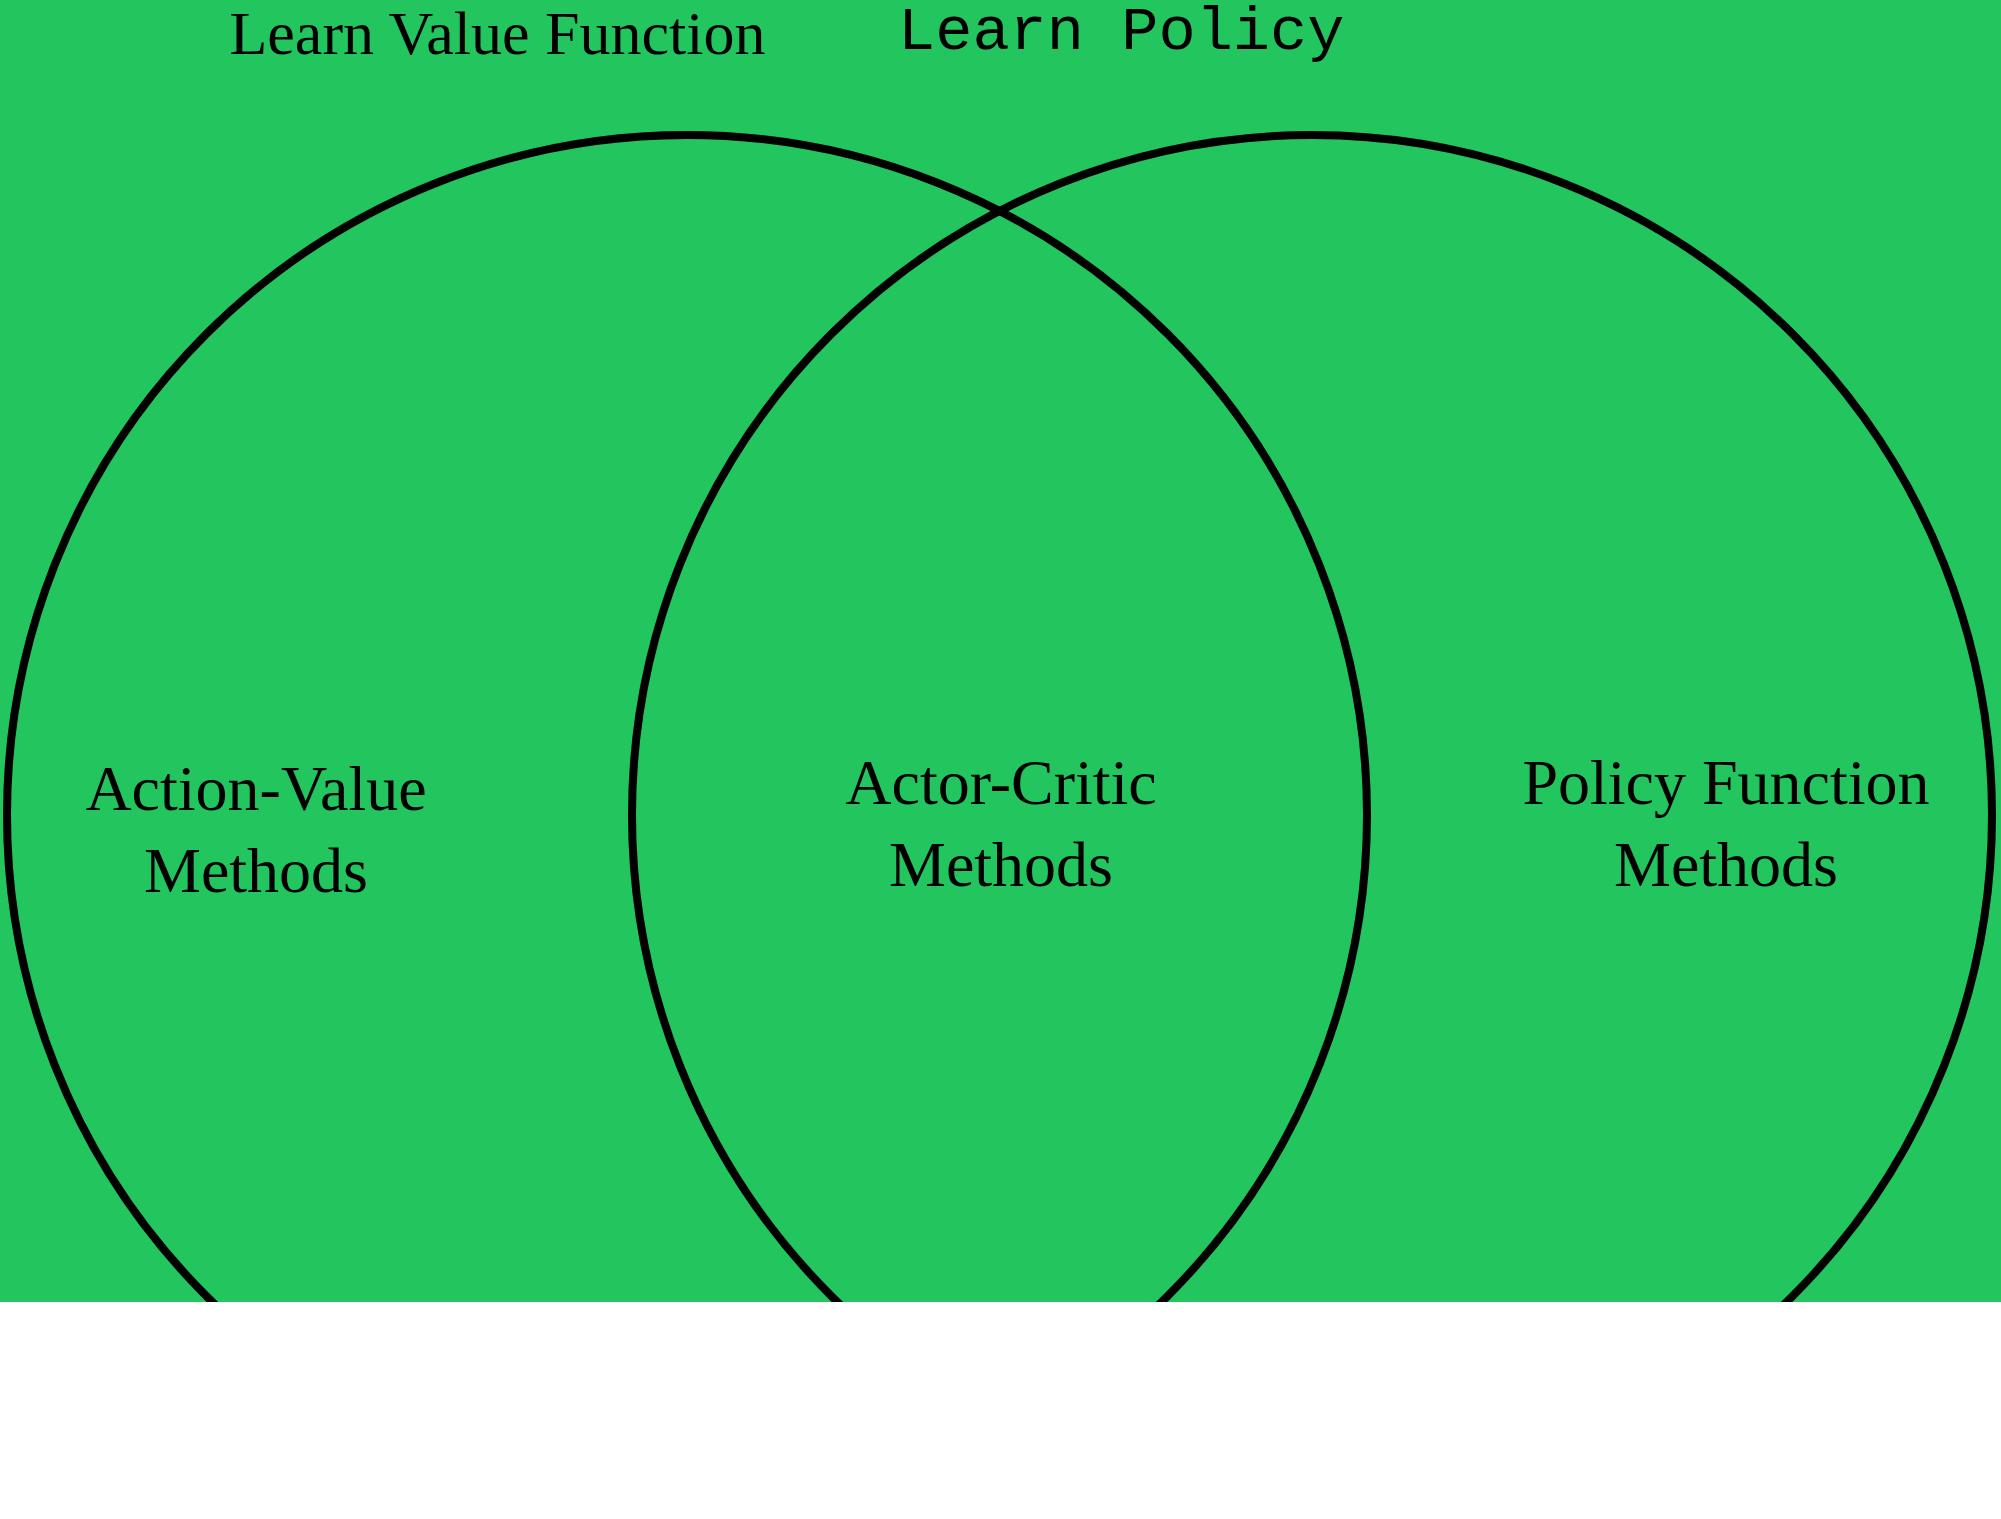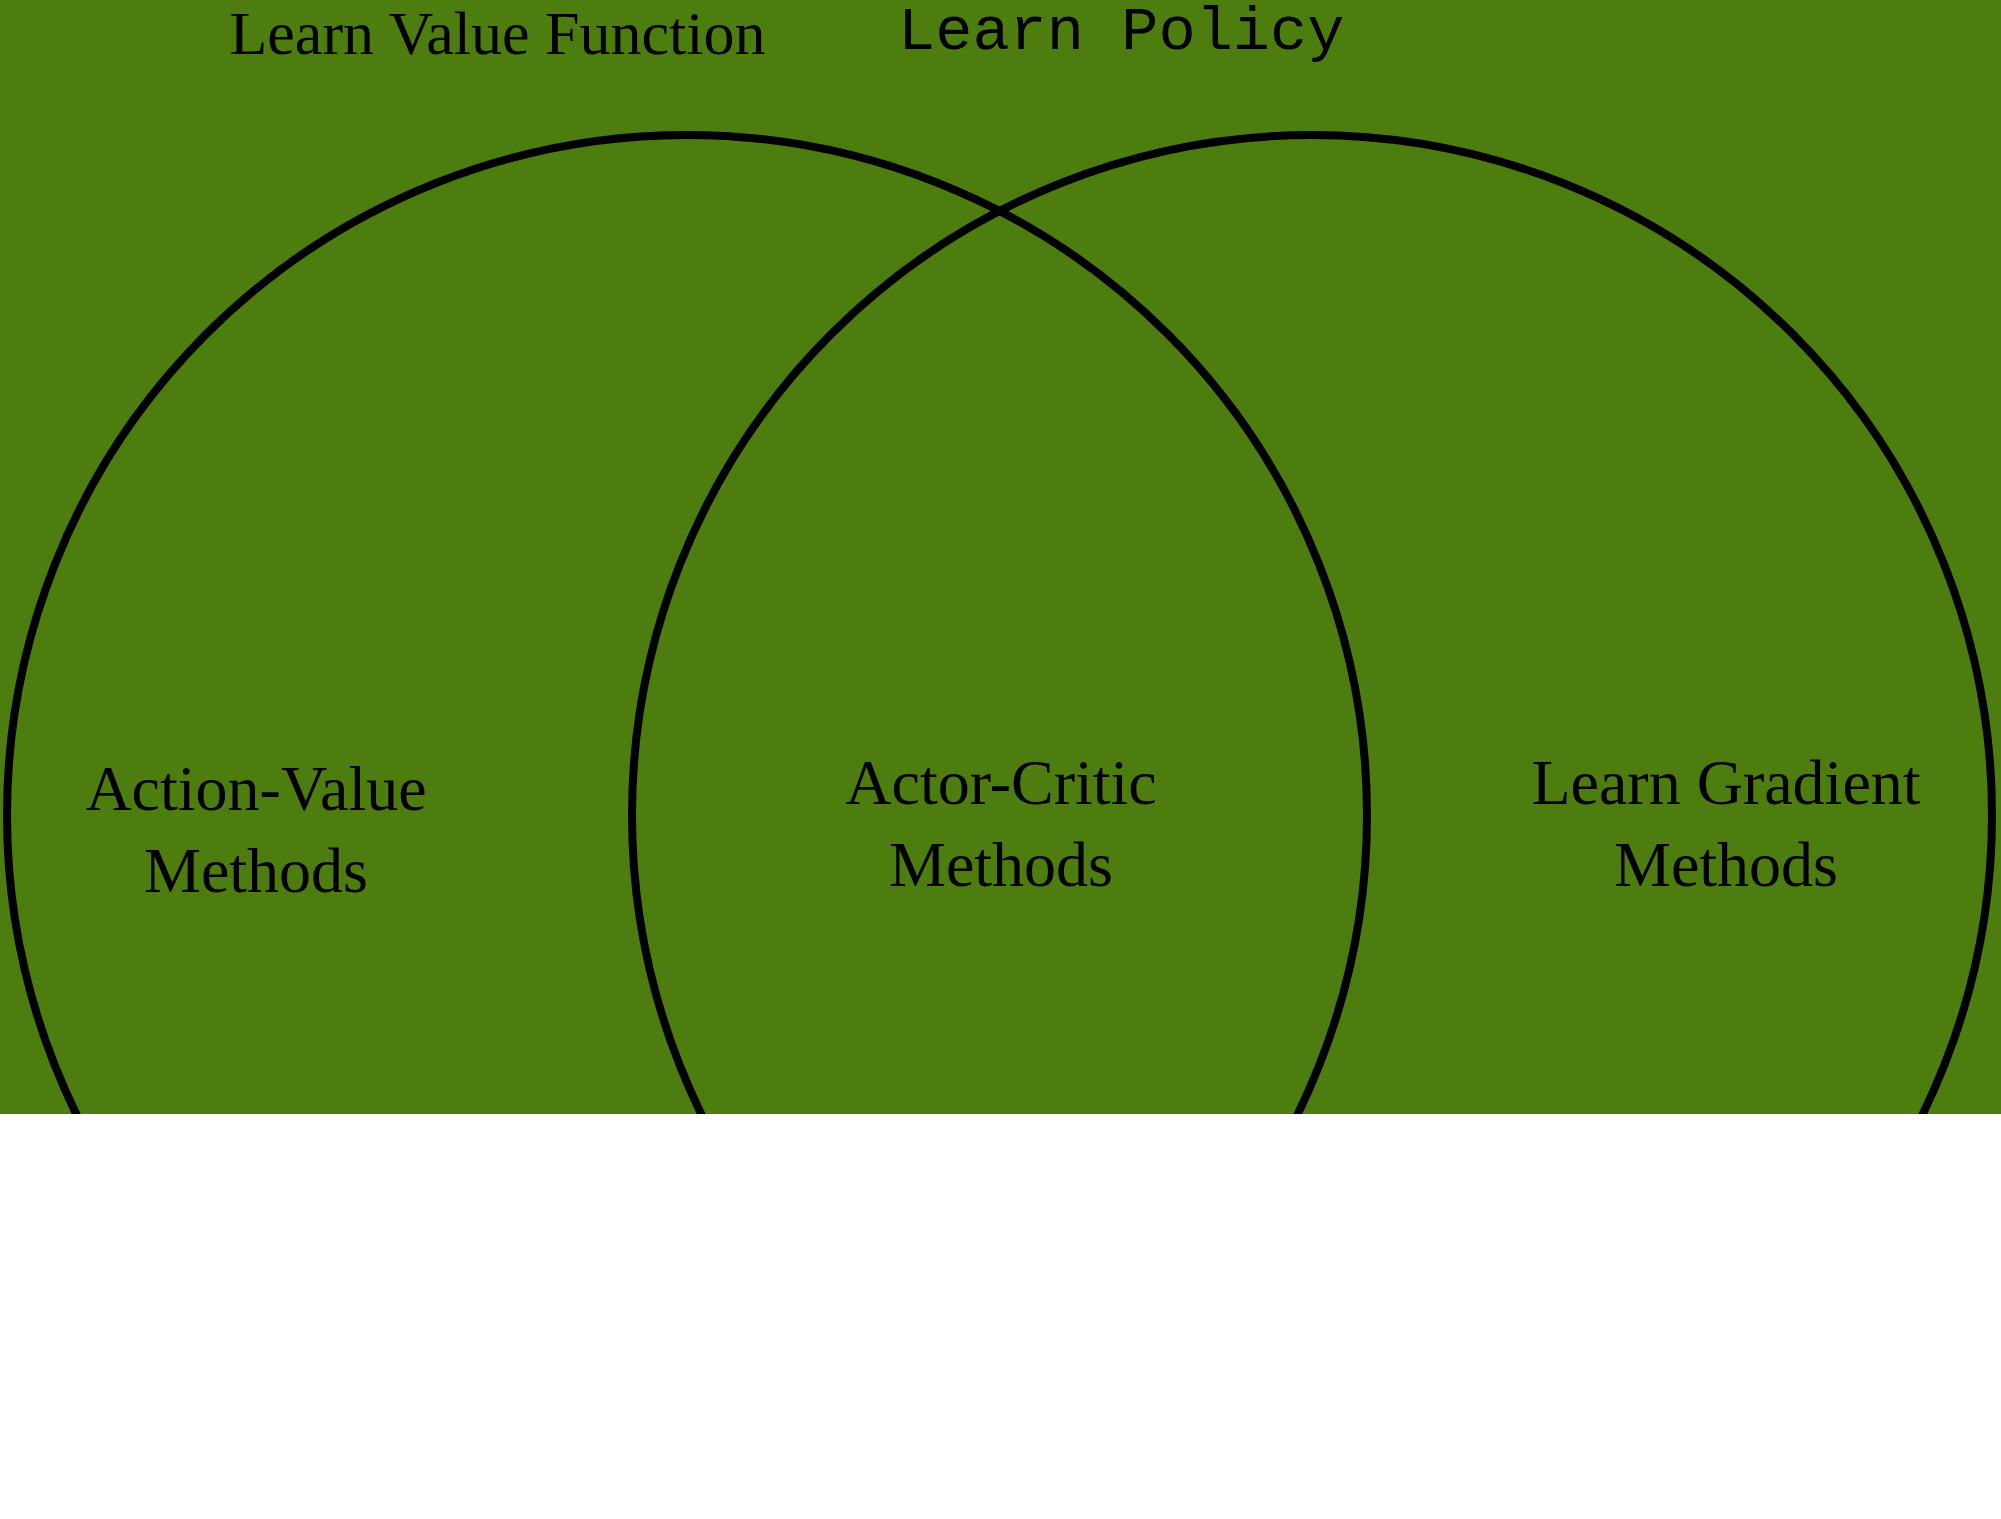--- a/index.html
+++ b/index.html
@@ -8,22 +8,22 @@
     padding: 0;
     background: #ffffff;
   }
   body {
     font-family: "Liberation Serif", "DejaVu Serif", serif;
     color: #000000;
   }
   #canvas {
     position: relative;
     width: 2001px;
-    height: 1114px;
-    background: #4d7c0f;
+    height: 1302px;
+    background: #22c55e;
     overflow: hidden;
   }
   #venn-svg {
     position: absolute;
     left: 0;
     top: 0;
     width: 2001px;
     height: 1519px;
   }
   .circle-outline {
@@ -94,17 +94,17 @@
     <span class="label-line">Action-Value</span>
     <span class="label-line">Methods</span>
   </div>
 
   <div class="region-label" id="label-center">
     <span class="label-line">Actor-Critic</span>
     <span class="label-line">Methods</span>
   </div>
 
   <div class="region-label" id="label-right">
-    <span class="label-line">Learn Gradient</span>
+    <span class="label-line">Policy Function</span>
     <span class="label-line">Methods</span>
   </div>
 
 </div>
 
 </body></html>

